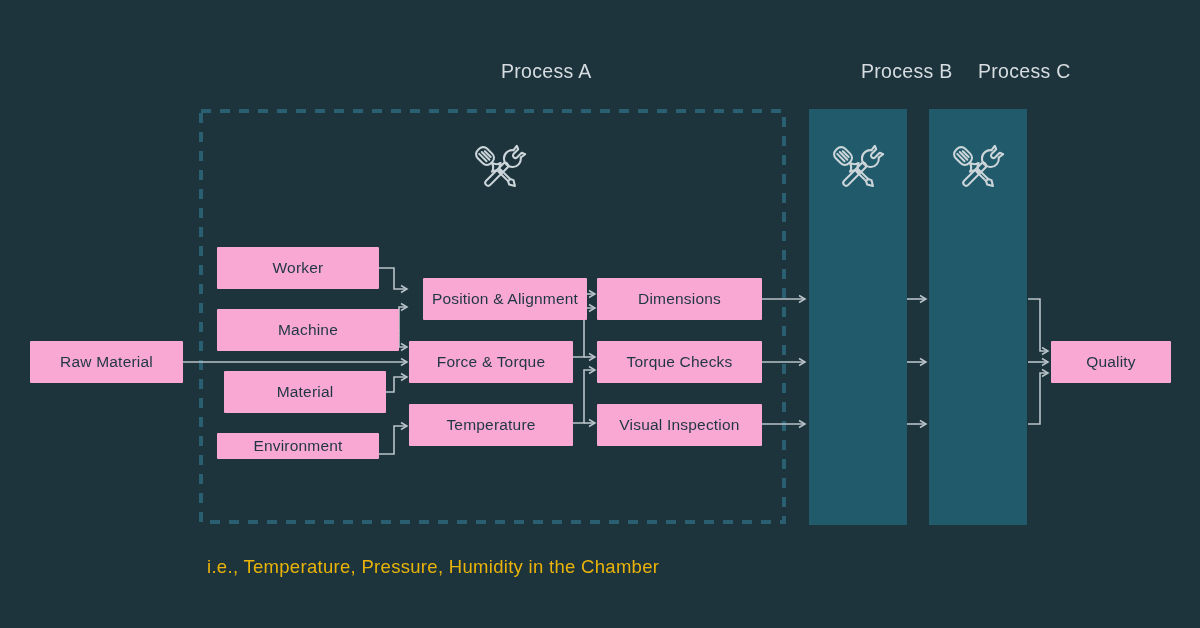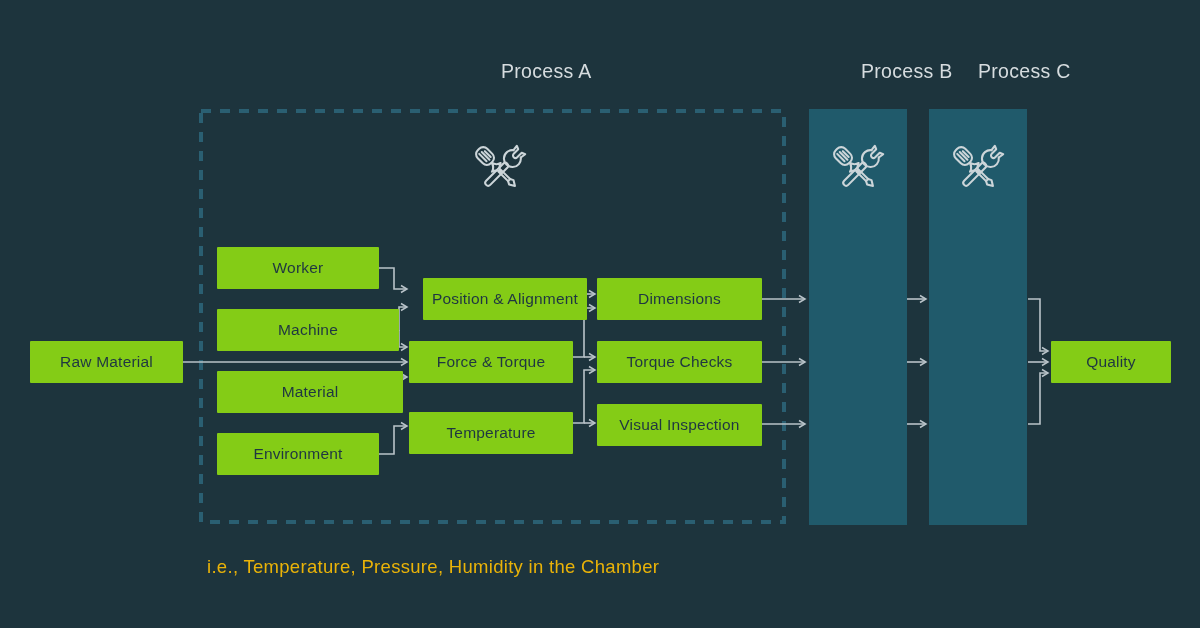--- a/index.html
+++ b/index.html
@@ -3,21 +3,21 @@
 <meta charset="utf-8">
 <style>
   html,body{margin:0;padding:0;background:#10222a;}
   .canvas{
     position:relative;width:1200px;height:628px;overflow:hidden;
     background:#1d343d;
     font-family:"Liberation Sans","DejaVu Sans",sans-serif;
   }
   .layer{position:absolute;left:0;top:0;width:1200px;height:628px;}
   .node{
-    position:absolute;background:#84cc16;border-radius:1px;
+    position:absolute;background:#f9a8d4;border-radius:1px;
     display:flex;align-items:center;justify-content:center;
     color:#1f3642;font-size:15.5px;font-weight:500;letter-spacing:.2px;
     z-index:3;
   }
   .proc-title{
     position:absolute;top:59px;height:24px;line-height:24px;
     color:#d6dcdf;font-size:19.5px;letter-spacing:.3px;z-index:3;white-space:nowrap;margin-left:48px;
   }
   .col{
     position:absolute;top:109px;width:98px;height:416px;background:#205a6b;
@@ -129,26 +129,26 @@
           <rect x="29.2" y="22" width="5.6" height="29" rx="2.8"></rect>
         </g>
       </g>
     </svg>
   </div>
 
   <div class="node" style="left:30px;top:341px;width:153px;height:42px;">Raw Material</div>
 
   <div class="node" style="left:217px;top:247px;width:162px;height:42px;">Worker</div>
   <div class="node" style="left:217px;top:309px;width:182px;height:42px;">Machine</div>
-  <div class="node" style="left:217px;top:371px;width:186px;height:42px;">Material</div>
-  <div class="node" style="left:217px;top:433px;width:162px;height:42px;">Environment</div>
+  <div class="node" style="left:224px;top:371px;width:162px;height:42px;">Material</div>
+  <div class="node" style="left:217px;top:433px;width:162px;height:26px;">Environment</div>
 
   <div class="node" style="left:409px;top:278px;width:164px;height:42px;margin-left:14px;">Position &amp; Alignment</div>
   <div class="node" style="left:409px;top:341px;width:164px;height:42px;">Force &amp; Torque</div>
-  <div class="node" style="left:409px;top:404px;width:164px;height:42px;margin-top:8px;">Temperature</div>
+  <div class="node" style="left:409px;top:404px;width:164px;height:42px;">Temperature</div>
 
   <div class="node" style="left:597px;top:278px;width:165px;height:42px;">Dimensions</div>
   <div class="node" style="left:597px;top:341px;width:165px;height:42px;">Torque Checks</div>
   <div class="node" style="left:597px;top:404px;width:165px;height:42px;">Visual Inspection</div>
 
   <div class="node" style="left:1051px;top:341px;width:120px;height:42px;">Quality</div>
 
   <div class="note">i.e., Temperature, Pressure, Humidity in the Chamber</div>
 
 </div>

